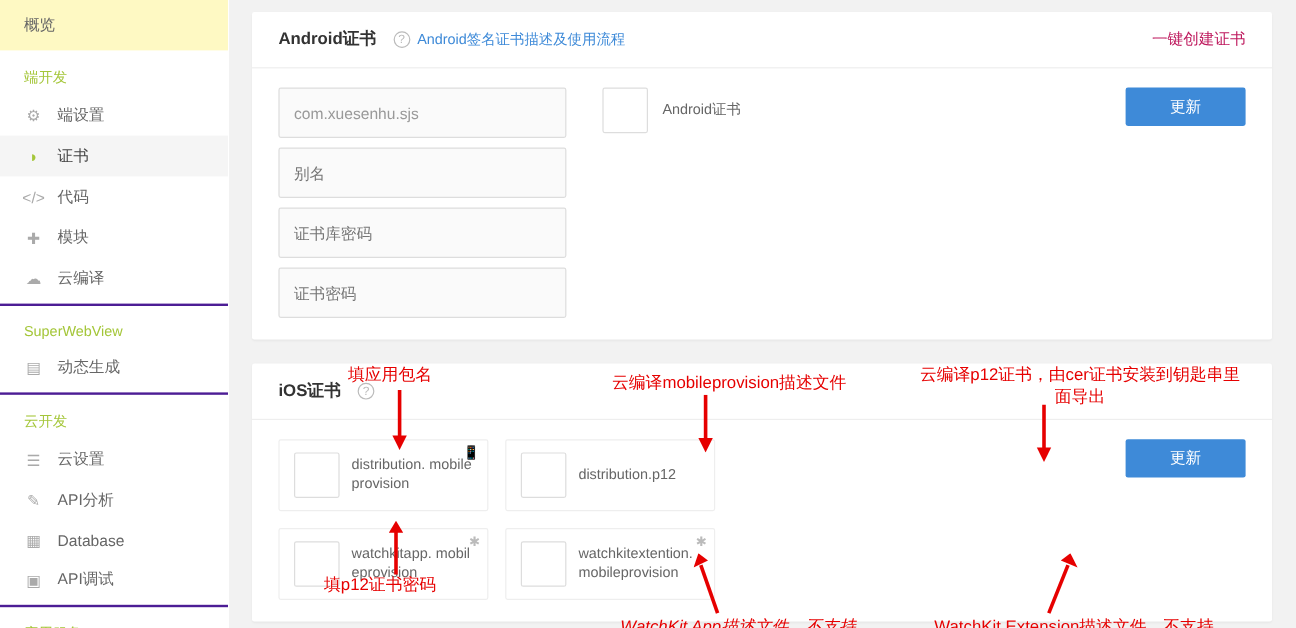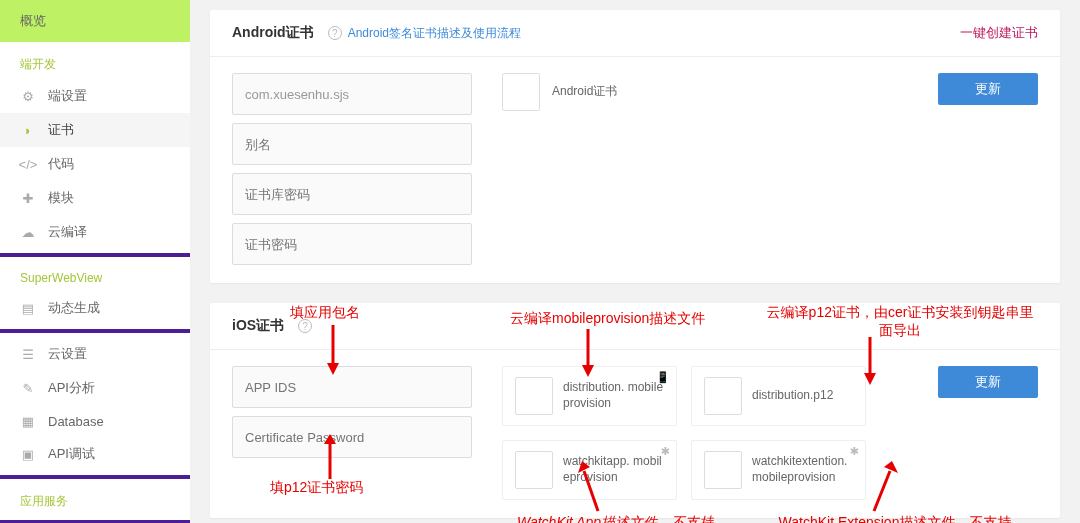--- a/index.html
+++ b/index.html
@@ -1,20 +1,20 @@
 <!DOCTYPE html>
 <html><head>
   <meta charset="utf-8">
   <style>
     * { box-sizing: border-box; margin: 0; padding: 0; }
     body { font-family: -apple-system, "Helvetica Neue", Arial, sans-serif; background: #f2f2f2; font-size: 13px; color: #333; width: 1080px; height: 523px; overflow: hidden; position: relative; }
     .layout { display: flex; height: 523px; }
     .sidebar { width: 190px; background: #fff; overflow-y: auto; }
-    .sidebar-overview { padding: 12px 20px; font-size: 13px; color: #666; background:#bef264; border-bottom:0; }
-    .sidebar-group { border-bottom: 4px solid #4c1d95; padding: 4px 0; }
+    .sidebar-overview { padding: 12px 20px; font-size: 13px; color: #666; background:#fef9c3; border-bottom:0; }
+    .sidebar-group { border-bottom: 2px solid #4c1d95; padding: 4px 0; }
     .sidebar-title { padding: 10px 20px 6px; font-size: 12px; color: #a4c639; font-weight: 500; }
     .sidebar-item { display: flex; align-items: center; padding: 8px 20px; cursor: pointer; color: #666; font-size: 13px; }
     .sidebar-item.active { background: #f5f5f5; color:#444; }
     .sidebar-item .icon { width: 16px; height: 16px; margin-right: 12px; display: flex; align-items: center; justify-content: center; color:#aaa; }
     .sidebar-item.active .icon { color:#a4c639; }
     .content { flex: 1; padding: 10px 20px 0 20px; overflow-y: auto; }
     .panel { background: #fff; margin-bottom: 20px; border-radius: 2px; box-shadow:0 1px 2px rgba(0,0,0,0.05); }
     .panel-header { display: flex; align-items: center; padding: 14px 22px; border-bottom: 1px solid #eee; }
     .panel-title { font-size: 14px; font-weight: 600; color: #333; margin-right: 14px; }
     .panel-help { display: flex; align-items: center; color: #3e8ad8; font-size: 12px; cursor: pointer; }
@@ -65,20 +65,21 @@
           </div>
         </div>
         <div class="sidebar-group">
           <div class="sidebar-title">SuperWebView</div>
           <div class="sidebar-item">
             <span class="icon">▤</span>
             <span>动态生成</span>
           </div>
         </div>
         <div class="sidebar-group">
+          <div class="sidebar-title">云开发</div>
           <div class="sidebar-item">
             <span class="icon">☰</span>
             <span>云设置</span>
           </div>
           <div class="sidebar-item">
             <span class="icon">✎</span>
             <span>API分析</span>
           </div>
           <div class="sidebar-item">
             <span class="icon">▦</span>
@@ -122,24 +123,20 @@
     </div>
 
     <div class="panel">
       <div class="panel-header">
         <span class="panel-title">iOS证书</span>
         <span class="panel-help">
           <span class="qmark">?</span>
         </span>
       </div>
       <div class="panel-body">
-        <div class="form-col">
-          <input class="input" placeholder="APP IDS" style="">
-          <input class="input" placeholder="Certificate Password" style="">
-        </div>
         <div class="upload-grid" id="ios-slots">
             <div class="upload-slot">
               <div class="upload-box"></div>
               <div class="upload-label">distribution. mobileprovision</div>
               <div class="slot-badge">📱</div>
             </div>
             <div class="upload-slot">
               <div class="upload-box"></div>
               <div class="upload-label">distribution.p12</div>
             </div>

